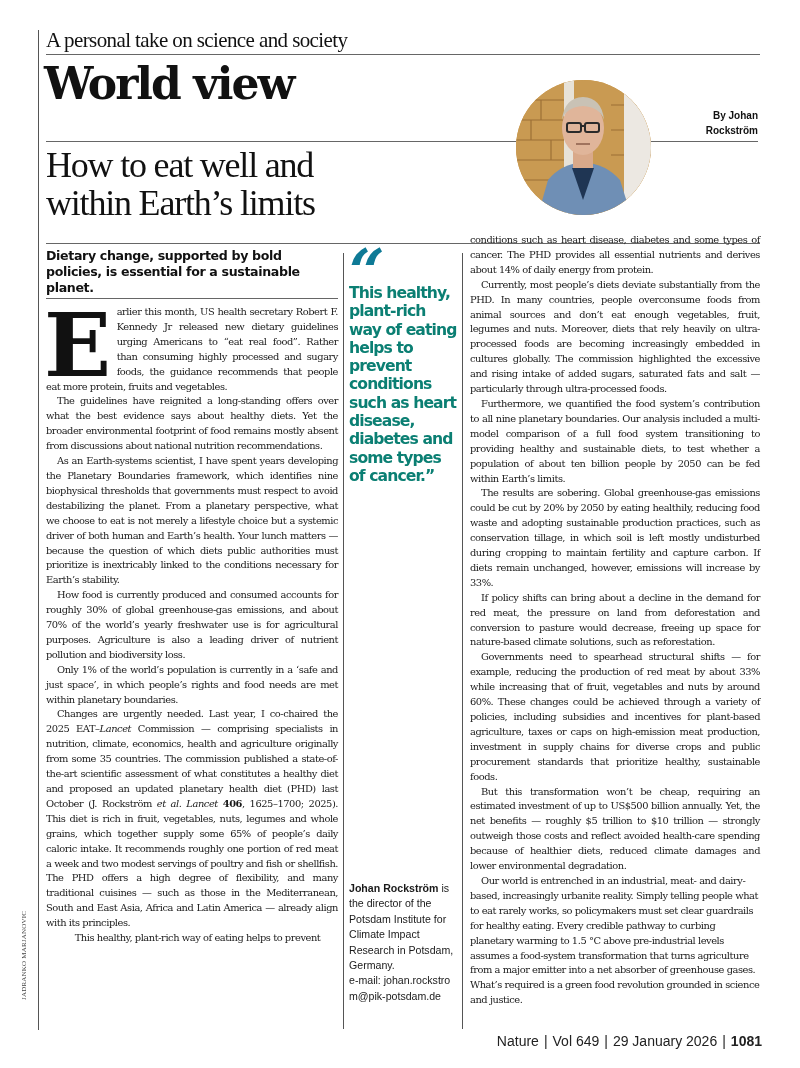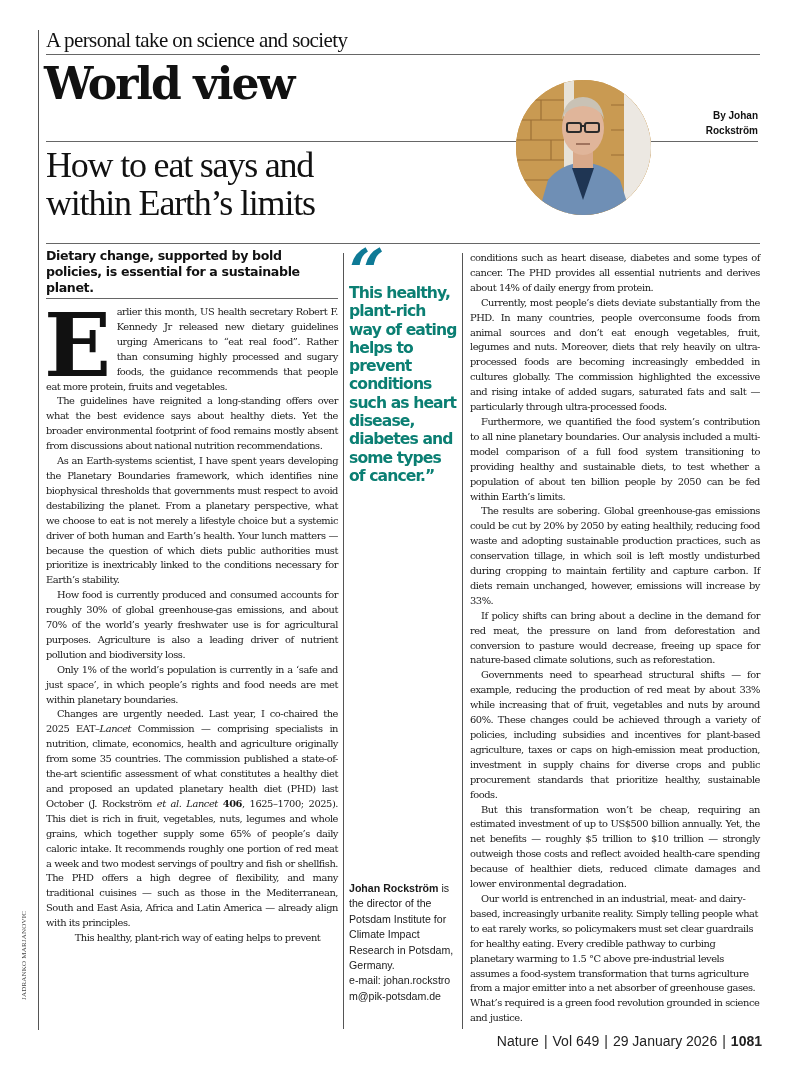--- a/index.html
+++ b/index.html
@@ -16,21 +16,21 @@
 
   .portrait { position: absolute; left: 516px; top: 80px; width: 135px; height: 135px; border-radius: 50%; overflow: hidden; background: #c8913f; }
   .portrait svg { width: 100%; height: 100%; display: block; }
 
   .standfirst { position: absolute; left: 46px; top: 248px; width: 292px; font-family: "DejaVu Sans", sans-serif; font-weight: bold; font-size: 12.6px; line-height: 16px; letter-spacing: -0.35px; color: #111; }
 
   .col { position: absolute; font-family: "DejaVu Serif", serif; font-size: 9.9px; line-height: 14.9px; color: #1a1a1a; text-align: justify; letter-spacing: -0.45px; }
   .col p { margin: 0; text-indent: 11px; }
   .col p.first { text-indent: 0; }
   .col-left { left: 46px; top: 305px; width: 292px; }
-  .col-right { left: 470px; top: 251px; width: 290px; }
+  .col-right { left: 470px; top: 233px; width: 290px; }
   .dropcap { float: left; font-family: "DejaVu Serif", serif; font-weight: bold; font-size: 88px; line-height: 68px; margin: 6px 6px 0 -2px; color: #111; }
 
   .vrule-mid1 { position: absolute; left: 343px; top: 253px; width: 1px; height: 776px; background: #555; }
   .vrule-mid2 { position: absolute; left: 462px; top: 253px; width: 1px; height: 776px; background: #555; }
 
   .pullquote { position: absolute; left: 349px; top: 252px; width: 108px; }
   .quote-mark { font-family: "DejaVu Serif", serif; font-weight: bold; font-style: italic; font-size: 62px; line-height: 40px; color: #0e7a96; height: 30px; overflow: visible; }
   .quote-text { font-family: "DejaVu Sans", sans-serif; font-weight: bold; font-size: 15.6px; line-height: 18.3px; letter-spacing: -0.9px; color: #0b7f73; margin-top: 2px; }
 
   .bio { position: absolute; left: 349px; top: 881px; width: 110px; font-family: "Liberation Sans", sans-serif; font-size: 10.6px; line-height: 15.4px; color: #1a1a1a; }
@@ -50,21 +50,21 @@
   <div class="vrule-left"></div>
 
   <div class="kicker">A personal take on science and society</div>
   <div class="hrule" style="left:46px; top:54px; width:714px;"></div>
 
   <div class="section-title">World view</div>
 
   <div class="hrule" style="left:46px; top:141px; width:470px;"></div>
   <div class="hrule" style="left:651px; top:141px; width:107px;"></div>
 
-  <div class="headline">How to eat says and within Earth’s limits</div>
+  <div class="headline">How to eat well and within Earth’s limits</div>
 
   <div class="portrait">
     <svg viewBox="0 0 135 135">
       <rect x="0" y="0" width="135" height="135" fill="#c99a52"></rect>
       <g stroke="#8a5f2a" stroke-width="1.2" opacity="0.7">
         <line x1="0" y1="20" x2="50" y2="20"></line>
           <line x1="0" y1="40" x2="50" y2="40"></line>
         <line x1="0" y1="60" x2="50" y2="60"></line>
           <line x1="0" y1="80" x2="50" y2="80"></line>
         <line x1="0" y1="100" x2="50" y2="100"></line>

